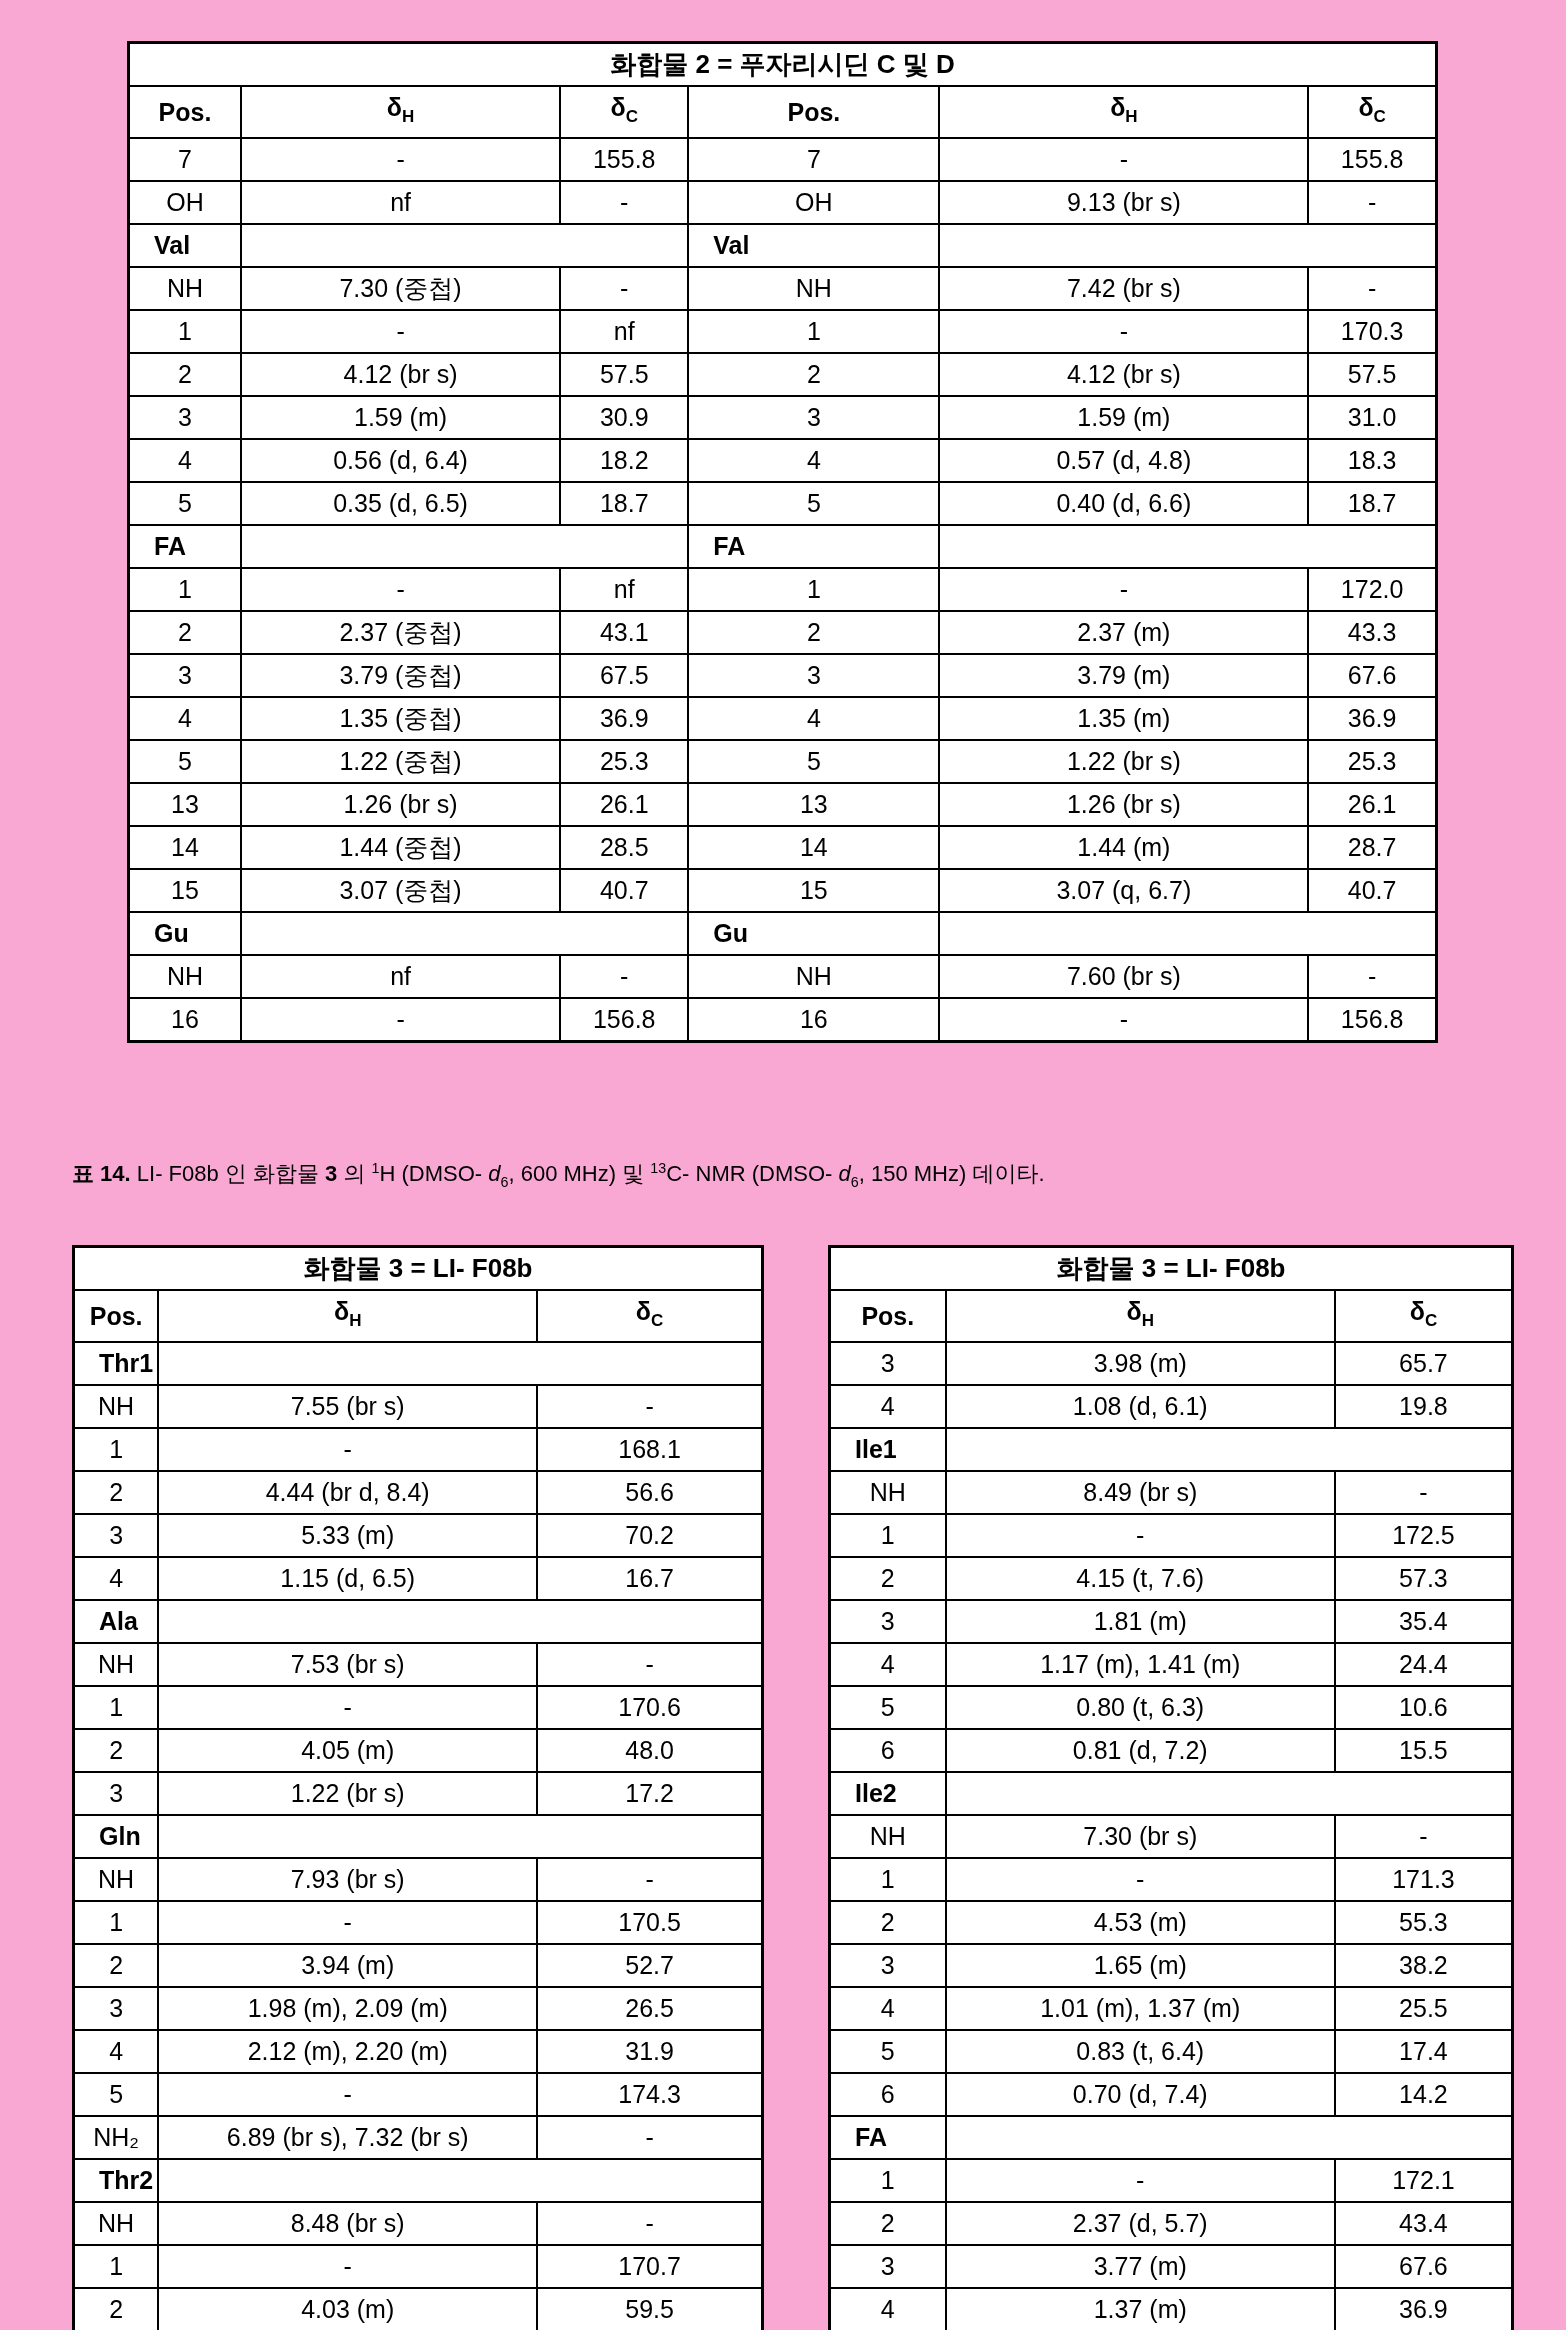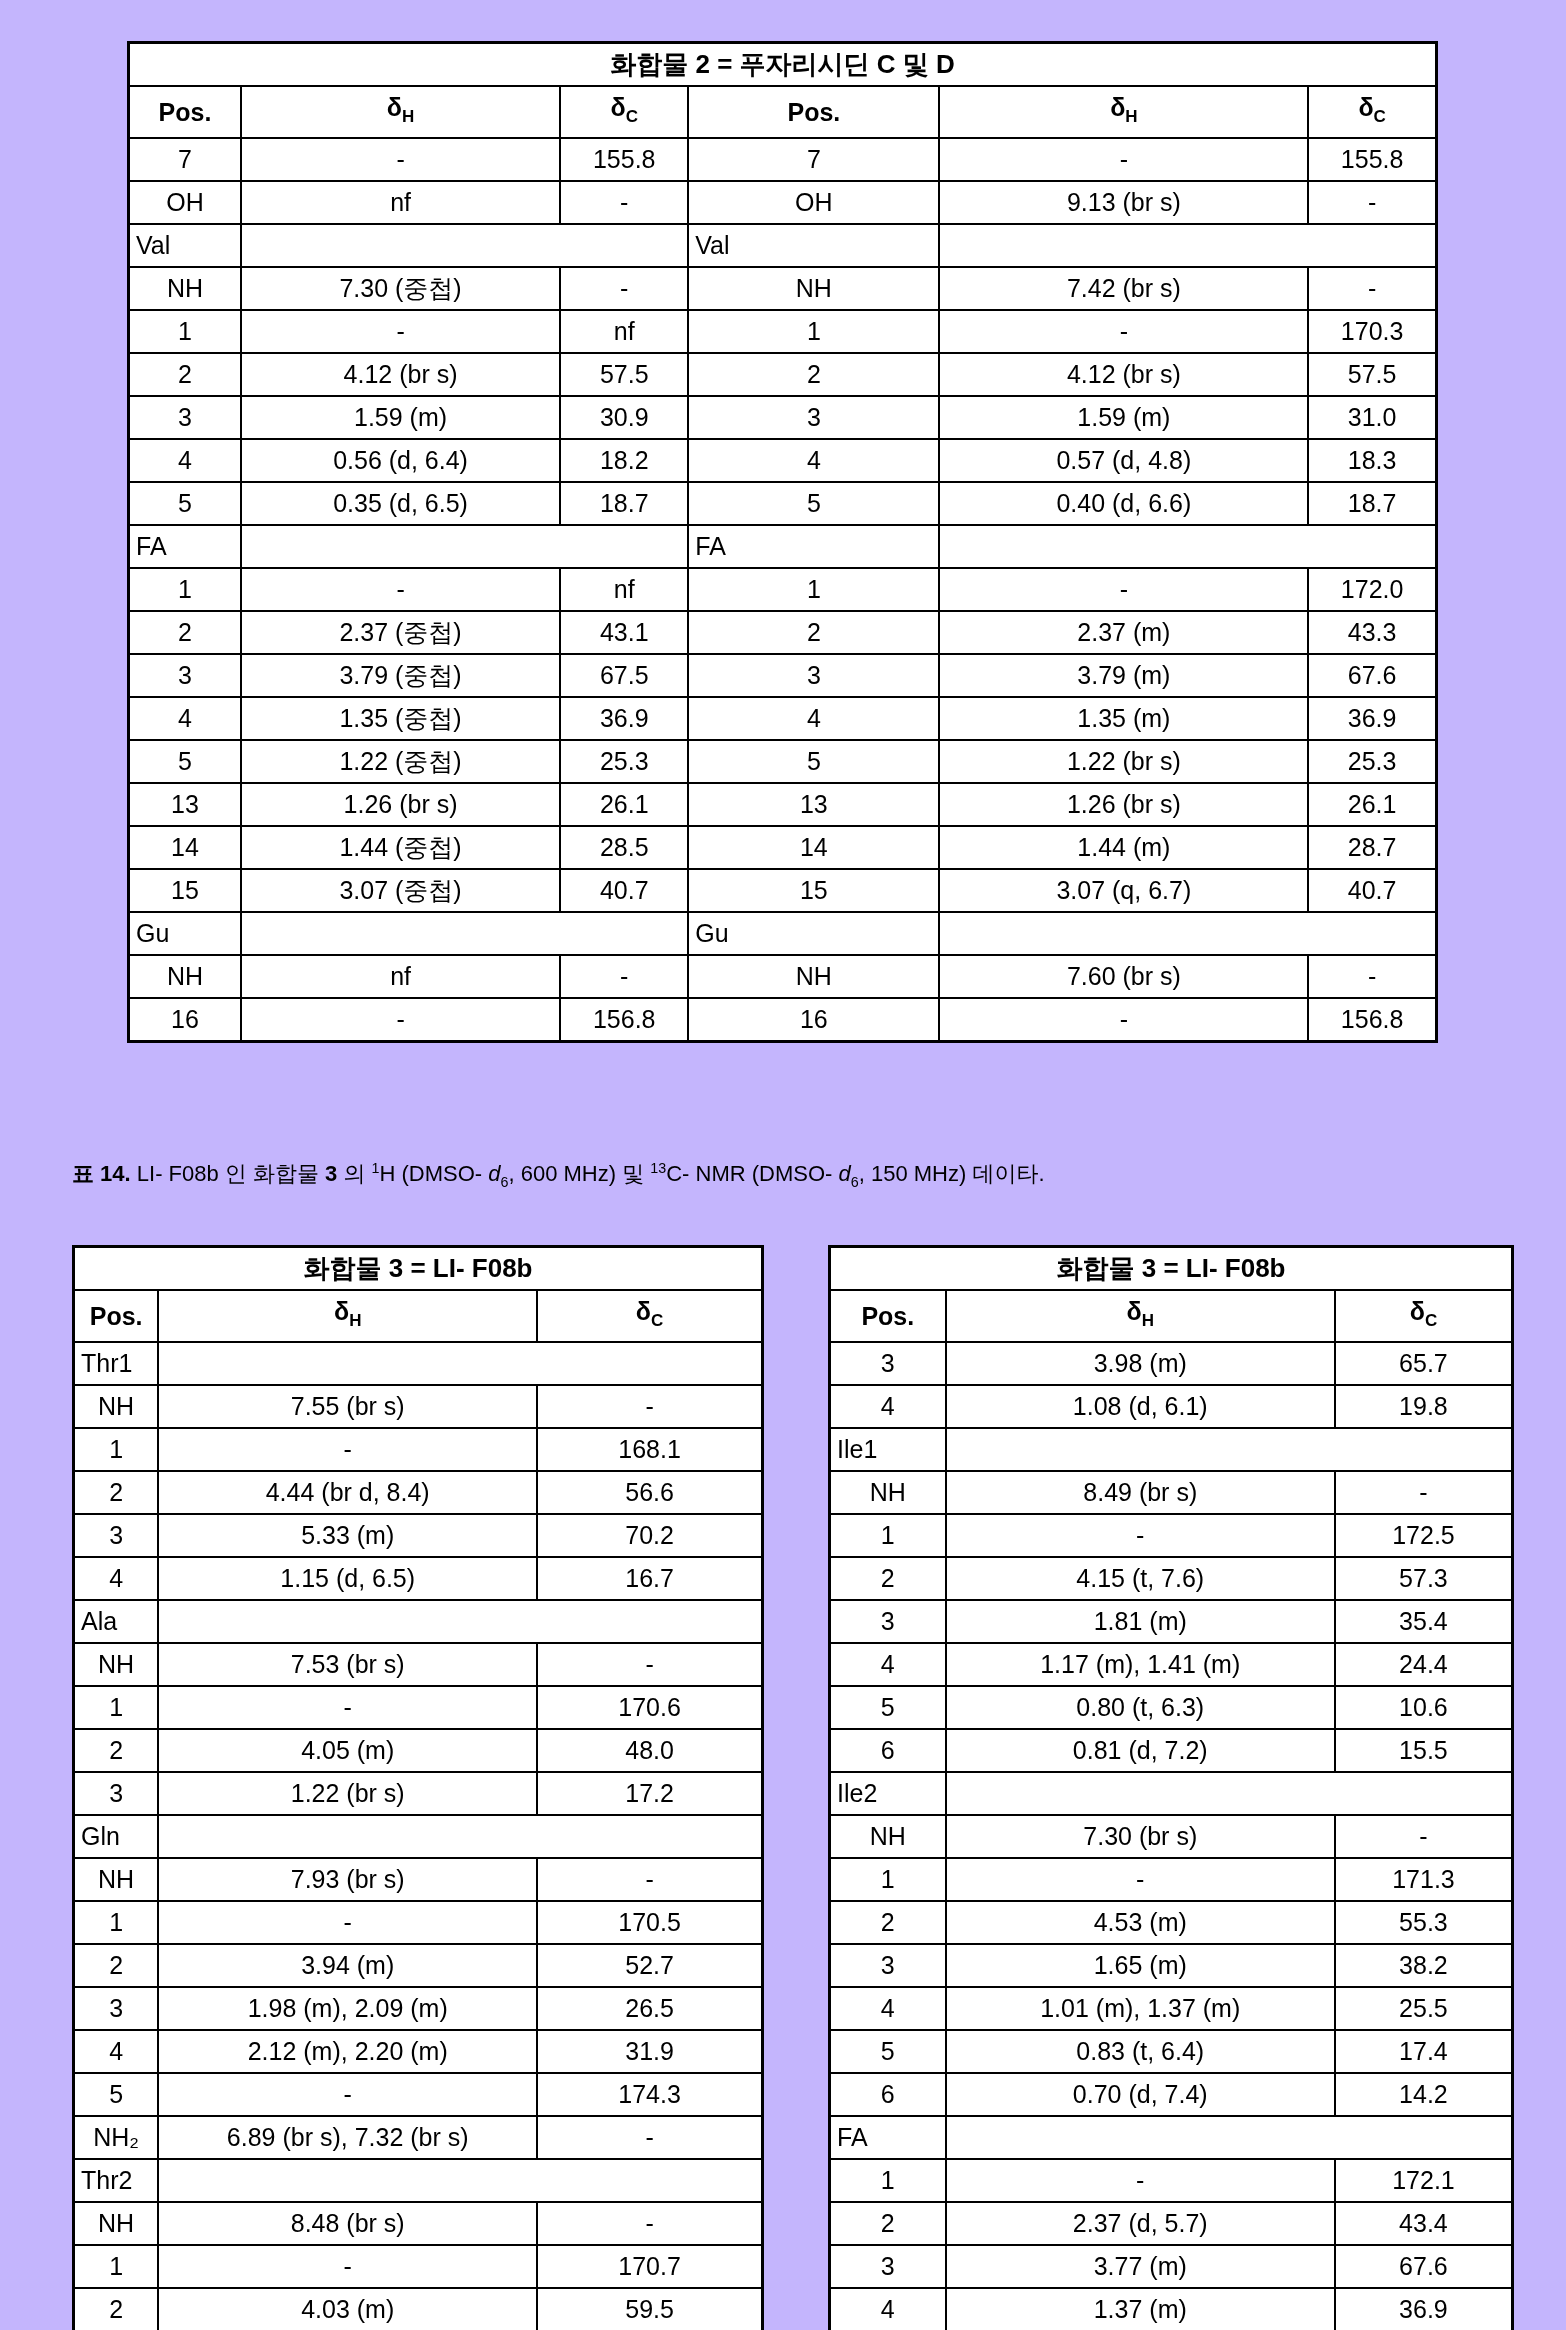--- a/index.html
+++ b/index.html
@@ -1,21 +1,21 @@
 <!DOCTYPE html>
 <html style="font-size:12px"><head>
 <meta charset="utf-8">
 <style>
   * { box-sizing: border-box; margin: 0; padding: 0; }
   html, body { background: #ffffff; }
   .page {
     position: relative;
     width: 1567px;
     height: 2330px;
-    background: #c4b5fd;
+    background: #f9a8d4;
     color: #000000;
     font-family: "Liberation Sans", "DejaVu Sans", sans-serif;
   }
   table.tbl {
     border-collapse: collapse;
     table-layout: fixed;
     border: 3px solid #000;
     background: #fff;
   }
   .tbl th, .tbl td {
@@ -25,22 +25,22 @@
     padding: 6px 3px;
     text-align: center;
     white-space: nowrap;
     overflow: hidden;
     font-weight: normal;
   }
   .tbl th { font-weight: bold; }
   .tbl th.title { font-size: 26px; }
   .tbl td.sec {
     text-align: left;
-    font-weight: normal;
-    padding-left: 6px;
+    font-weight: bold;
+    padding-left: 24px;
   }
   .tbl sub { font-size: 68%; font-weight: bold; }
   
   #tbl2 { position: absolute; left: 127px; top: 41px; width: 1311px; }
   
   .caption {
     position: absolute;
     left: 72px;
     top: 1152px;
     width: 1462px;

